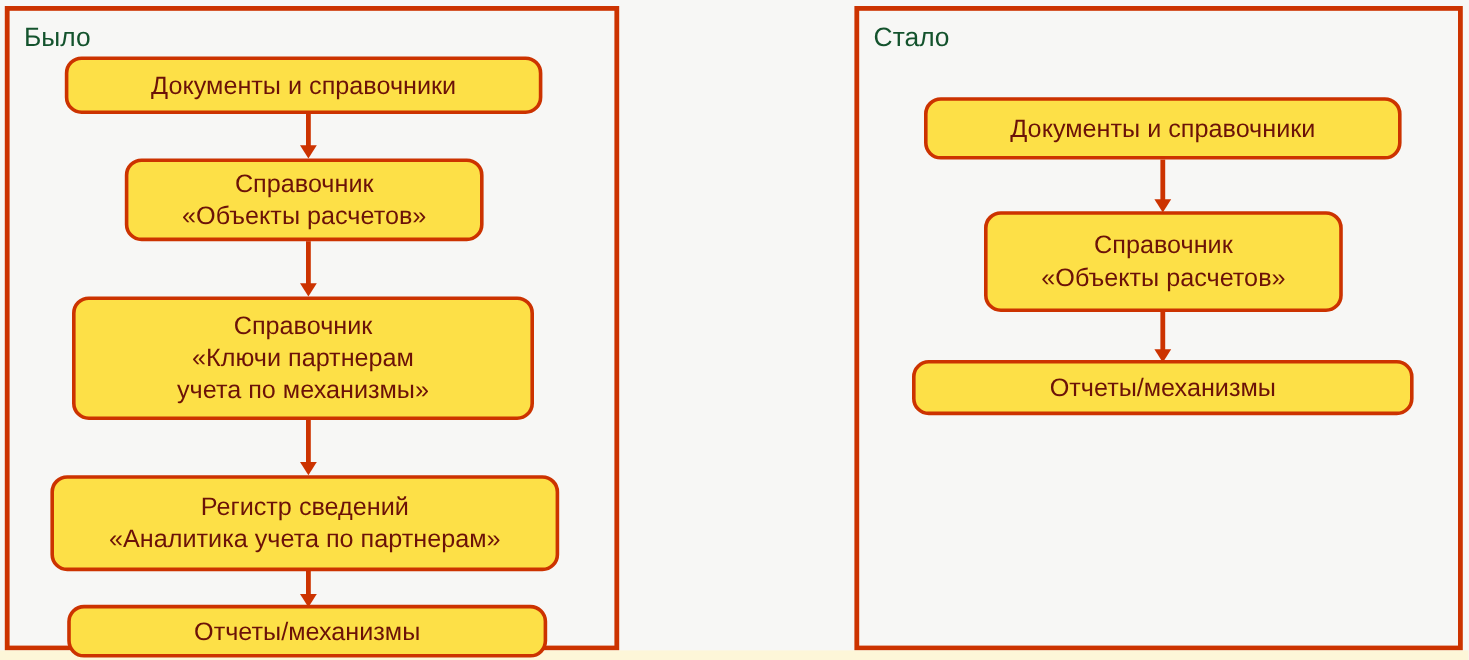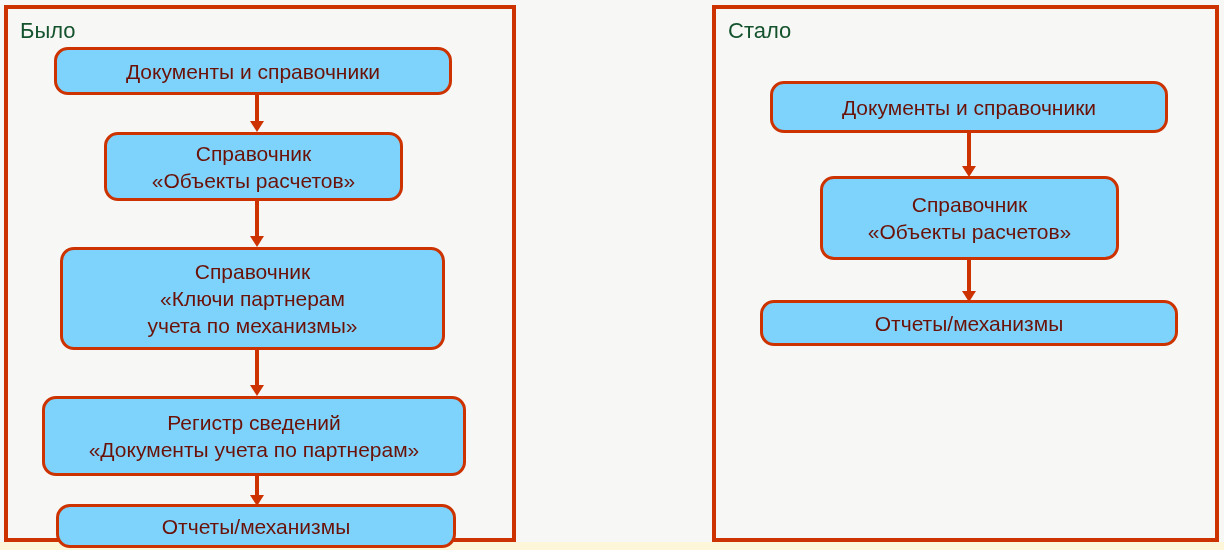--- a/index.html
+++ b/index.html
@@ -46,21 +46,21 @@
   }
   #panel-before .panel-title { left: 12px; top: 10px; }
   #panel-after  .panel-title { left: 12px; top: 10px; }
 
   
   .node {
     position: absolute;
     box-sizing: border-box;
     border: 3px solid #cc3300;
     border-radius: 14px;
-    background: #7dd3fc;
+    background: #fde047;
     color: #6b1208;
     display: flex;
     flex-direction: column;
     align-items: center;
     justify-content: center;
     text-align: center;
     font-size: 21px;
     line-height: 27px;
     z-index: 3;
     white-space: nowrap;
@@ -126,21 +126,21 @@
       <span class="ln">учета по механизмы»</span>
     </div>
 
     <div class="arrow" style="left:234px; top:341px; width:30px; height:46px;">
       <div class="shaft" style="height:36px;"></div>
       <div class="head"></div>
     </div>
 
     <div class="node" style="left:34px; top:387px; width:424px; height:80px;">
       <span class="ln">Регистр сведений</span>
-      <span class="ln">«Документы учета по партнерам»</span>
+      <span class="ln">«Аналитика учета по партнерам»</span>
     </div>
 
     <div class="arrow" style="left:234px; top:459px; width:30px; height:38px;">
       <div class="shaft" style="height:28px;"></div>
       <div class="head"></div>
     </div>
 
     <div class="node" style="left:48px; top:495px; width:400px; height:44px;">
       <span class="ln">Отчеты/механизмы</span>
     </div>

